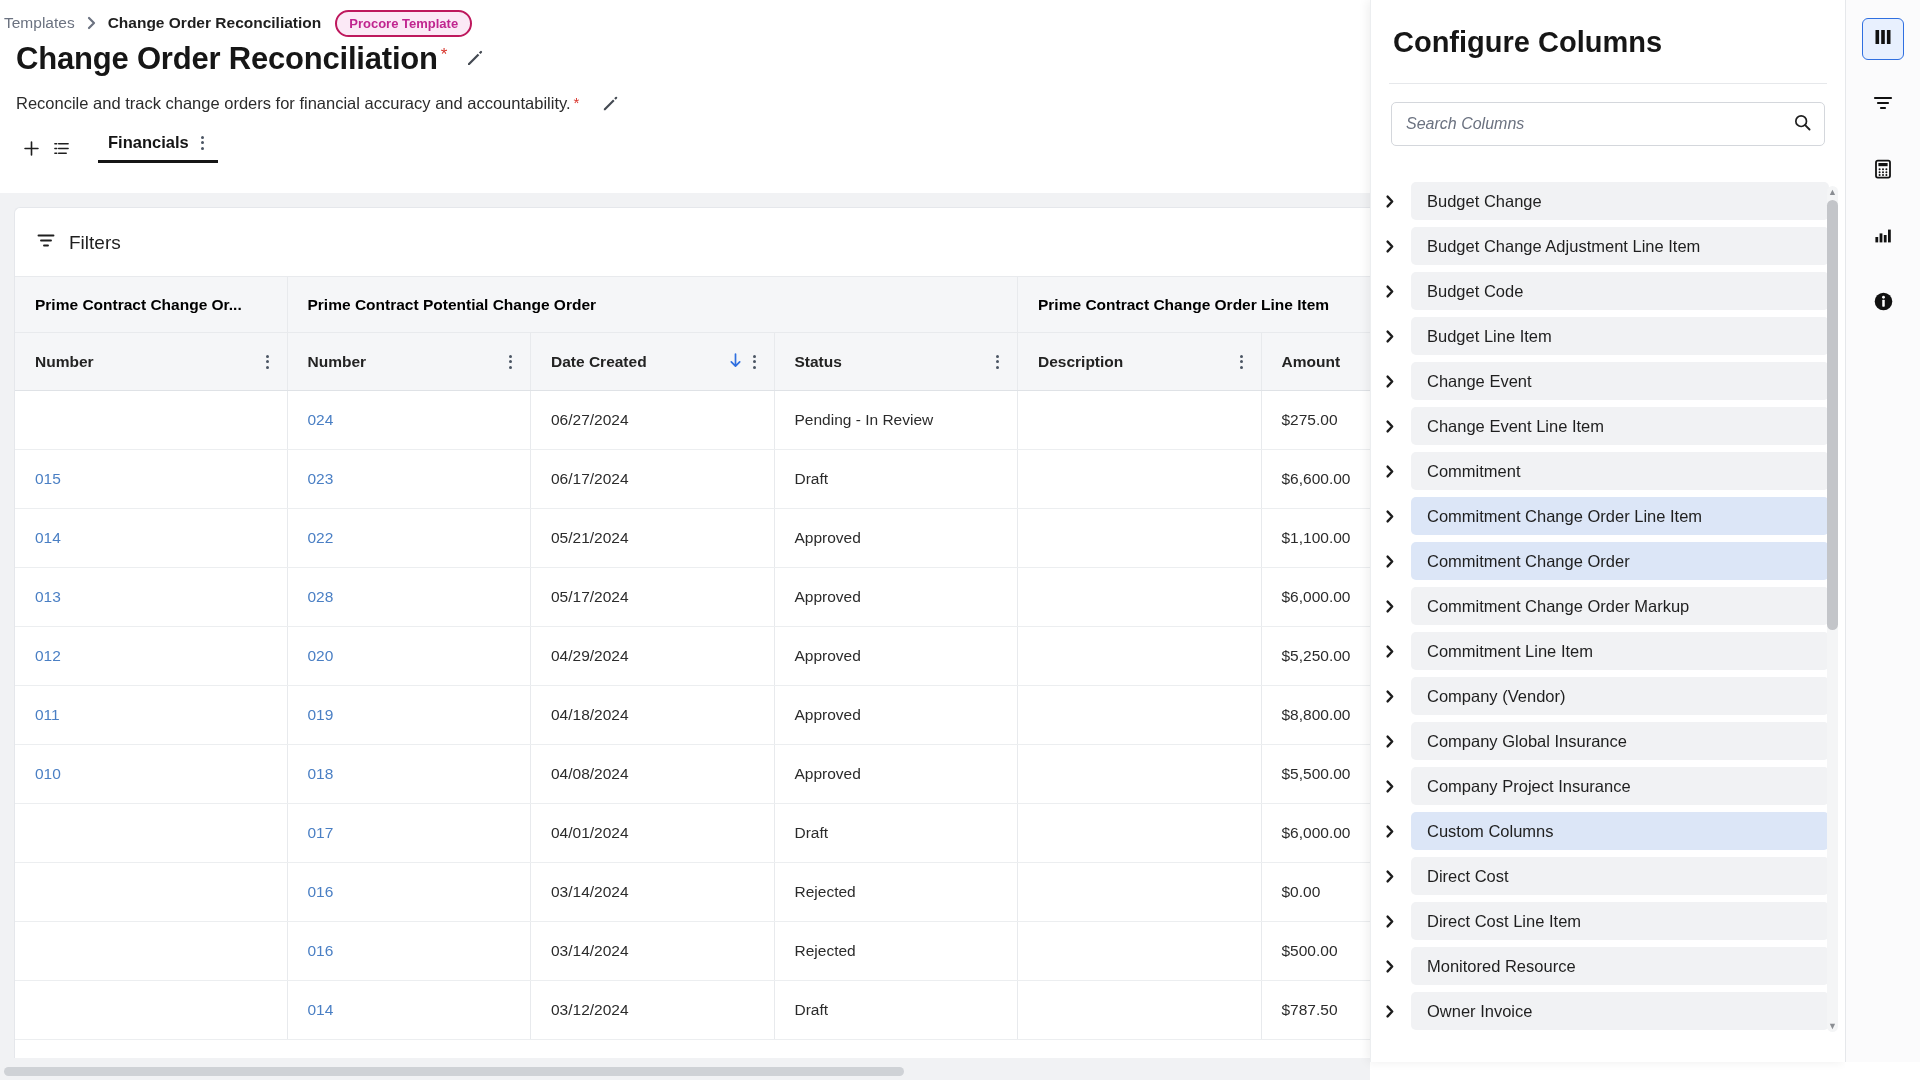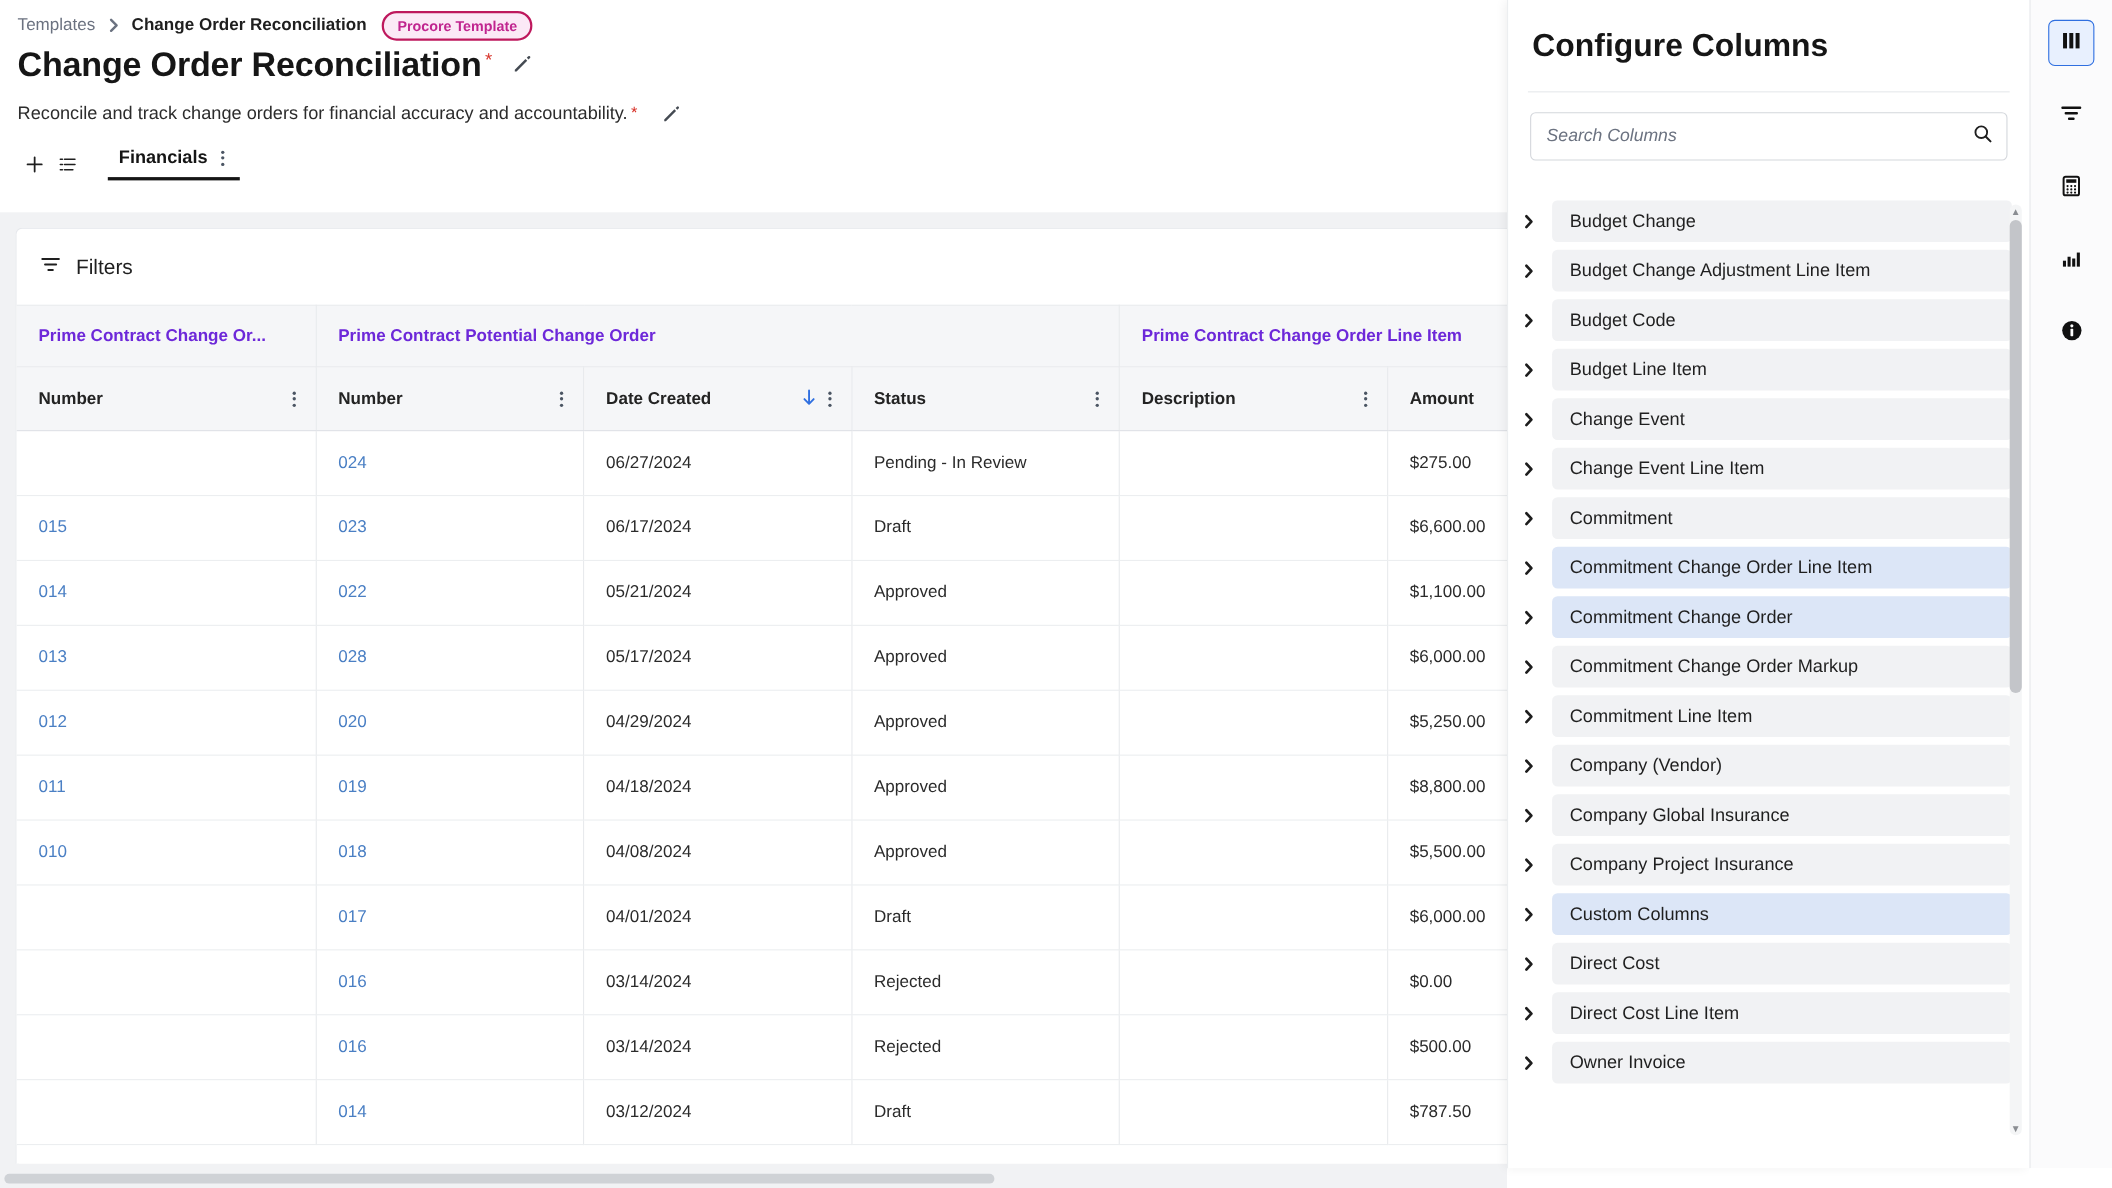--- a/index.html
+++ b/index.html
@@ -13,21 +13,21 @@
   .app { position: relative; width: 1920px; height: 1080px; background:#fff; }
 
   
   .main {
     position: absolute; left: 0; top: 0; width: 1370px; height: 1080px;
     background: #ffffff;
   }
 
   .breadcrumb {
     display: flex; align-items: center; gap: 10px;
-    padding: 12px 16px 0 16px; height: 34px;
+    padding: 12px 16px 0 4px; height: 34px;
   }
   .bc-link { font-size: 15.5px; color: #6b7280; cursor: pointer; }
   .bc-sep { color:#6b7280; display:flex; align-items:center; }
   .bc-current { font-size: 15.5px; color: #1f1f1f; font-weight: 700; }
   .badge-template {
     font-size: 13px; font-weight: 700; color: #c0258f;
     background: #fbe9f6; border: 2px solid #be185d;
     border-radius: 999px; padding: 4px 12px; margin-left: 4px;
     white-space: nowrap;
     text-align: center;
@@ -66,21 +66,21 @@
     background:#fff; border-radius:6px 0 0 0;
     border:1px solid #e5e7eb; border-right:none; border-bottom:none;
     overflow:hidden;
   }
   .filters-row { display:flex; align-items:center; gap:12px; padding: 22px 20px 20px 20px; }
   .filters-label { font-size:19px; color:#1f1f1f; }
 
   table.grid { border-collapse: collapse; width: 1490px; table-layout:fixed; }
   table.grid th, table.grid td { border-right:1px solid #e8eaed; }
   .grp-row th {
-    background:#f5f6f8; height:56px; font-size:15.5px; color:#6d28d9; font-weight:600;
+    background:#f5f6f8; height:56px; font-size:15.5px; color:#000000; font-weight:600;
     text-align:left; padding: 0 20px; border-bottom:1px solid #e8eaed; border-top:1px solid #e8eaed;
   }
   .col-row th {
     background:#f5f6f8; height:58px; font-size:15.5px; color:#232323; font-weight:600;
     text-align:left; padding: 0 14px 0 20px; border-bottom:1px solid #dfe2e6;
   }
   .th-inner { display:flex; align-items:center; justify-content:space-between; gap:6px; }
   .th-right { display:flex; align-items:center; gap:6px; }
   .kebab { display:flex; flex-direction:column; gap:2.5px; cursor:pointer; padding:2px 4px;}
   .kebab i { width:3px; height:3px; border-radius:50%; background:#4b5563; display:block;}
@@ -561,20 +561,28 @@
           </span>
           <span class="col-pill">Direct Cost</span>
         </div>
         <div class="col-item">
           <span class="chev">
             <svg width="14" height="15" viewBox="0 0 14 15">
               <path d="M4.6 2.6 L9.2 7.5 L4.6 12.4" fill="none" stroke="#1d1d1d" stroke-width="2.4" stroke-linecap="round" stroke-linejoin="round"></path>
             </svg>
           </span>
           <span class="col-pill">Direct Cost Line Item</span>
+        </div>
+        <div class="col-item">
+          <span class="chev">
+            <svg width="14" height="15" viewBox="0 0 14 15">
+              <path d="M4.6 2.6 L9.2 7.5 L4.6 12.4" fill="none" stroke="#1d1d1d" stroke-width="2.4" stroke-linecap="round" stroke-linejoin="round"></path>
+            </svg>
+          </span>
+          <span class="col-pill">Monitored Resource</span>
         </div>
         <div class="col-item">
           <span class="chev">
             <svg width="14" height="15" viewBox="0 0 14 15">
               <path d="M4.6 2.6 L9.2 7.5 L4.6 12.4" fill="none" stroke="#1d1d1d" stroke-width="2.4" stroke-linecap="round" stroke-linejoin="round"></path>
             </svg>
           </span>
           <span class="col-pill">Owner Invoice</span>
         </div>
       </div>

